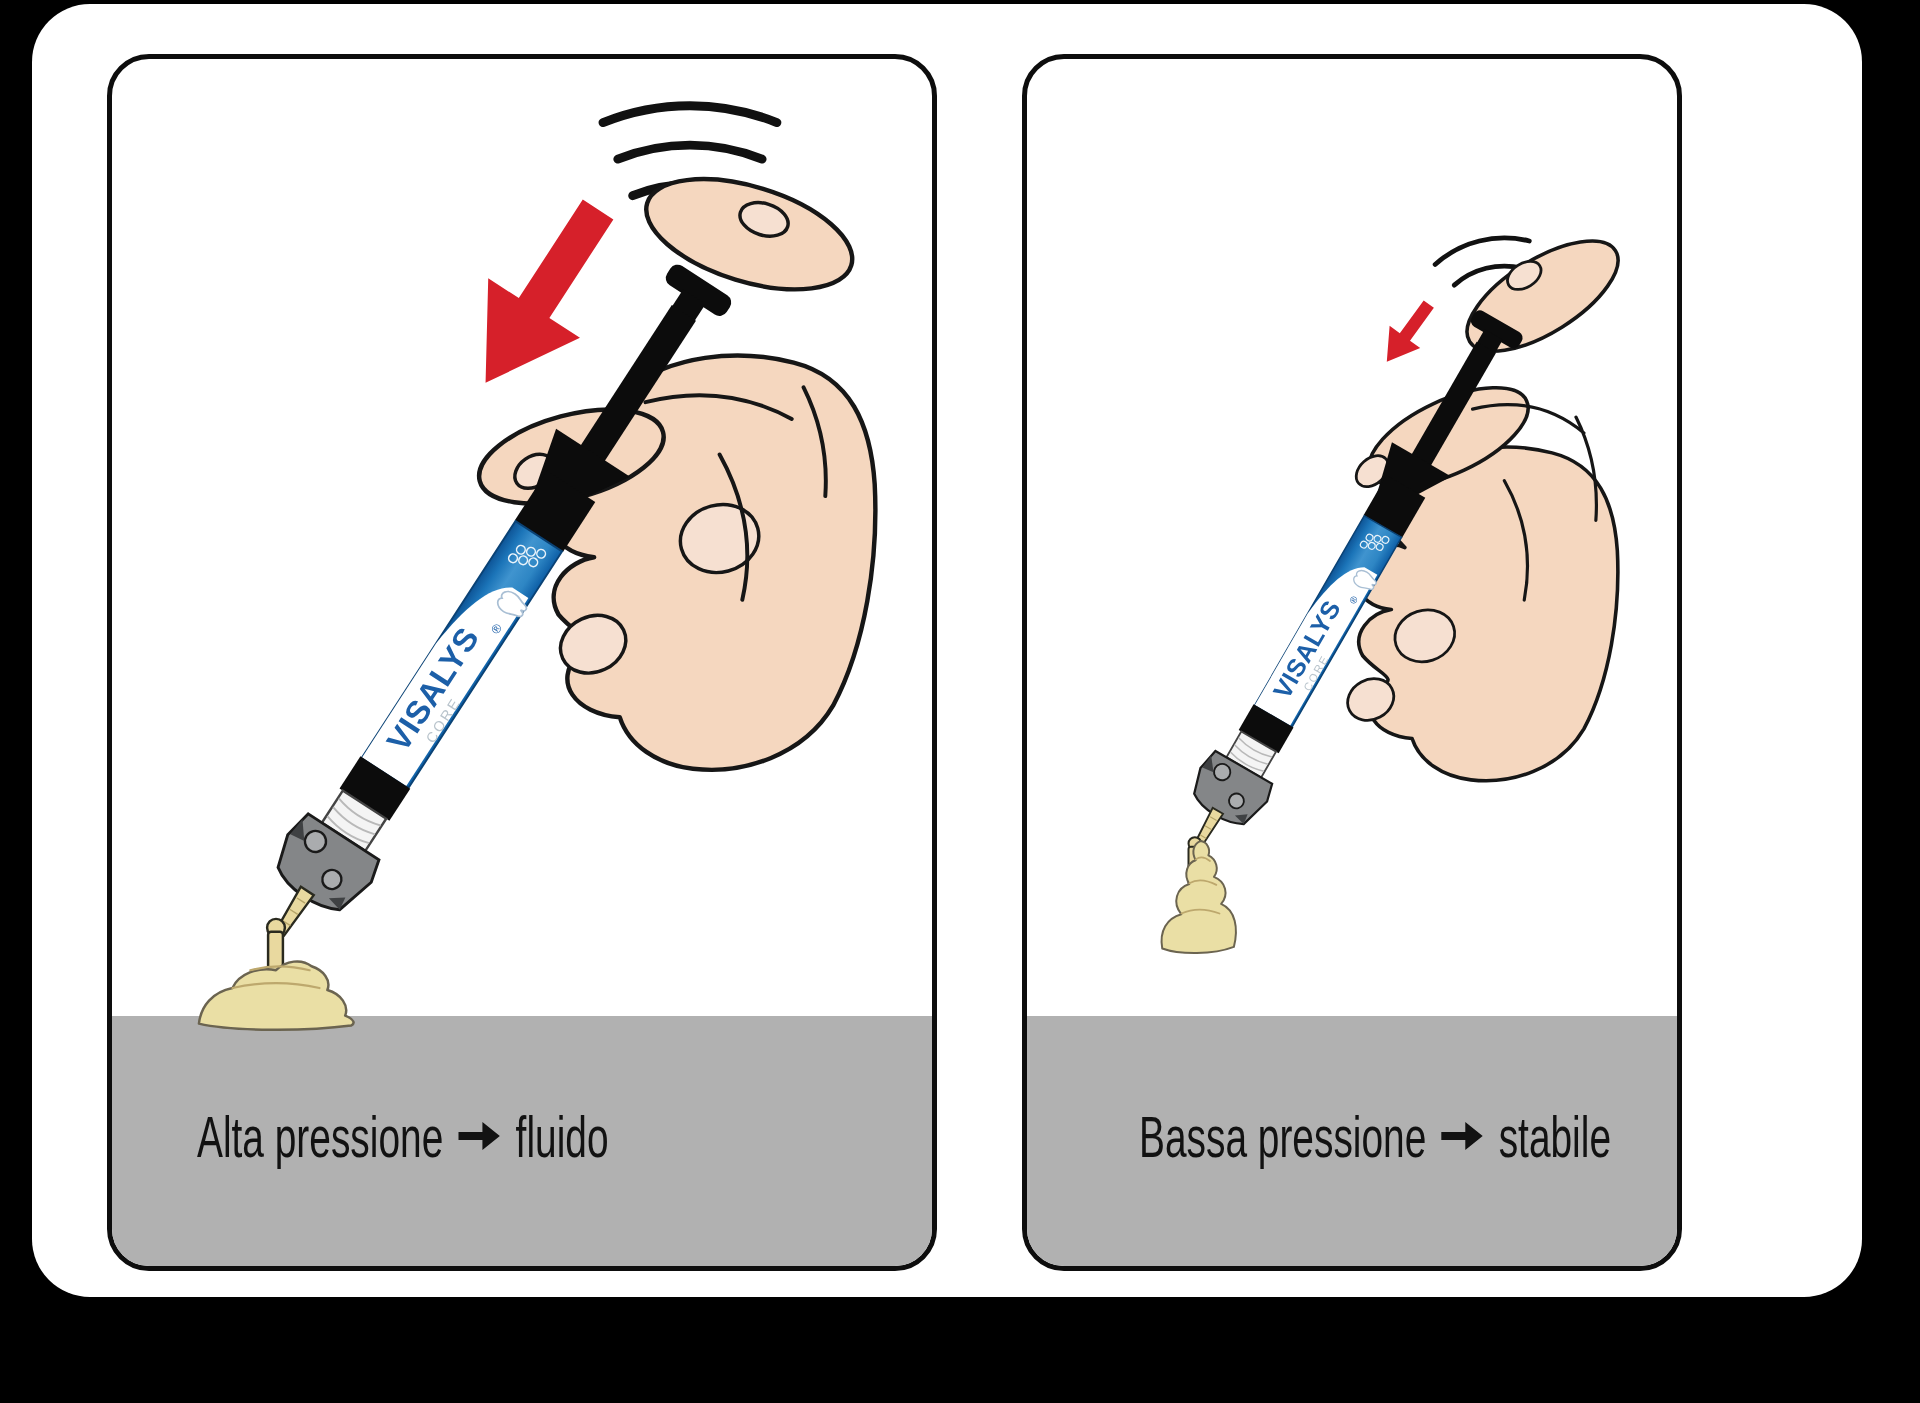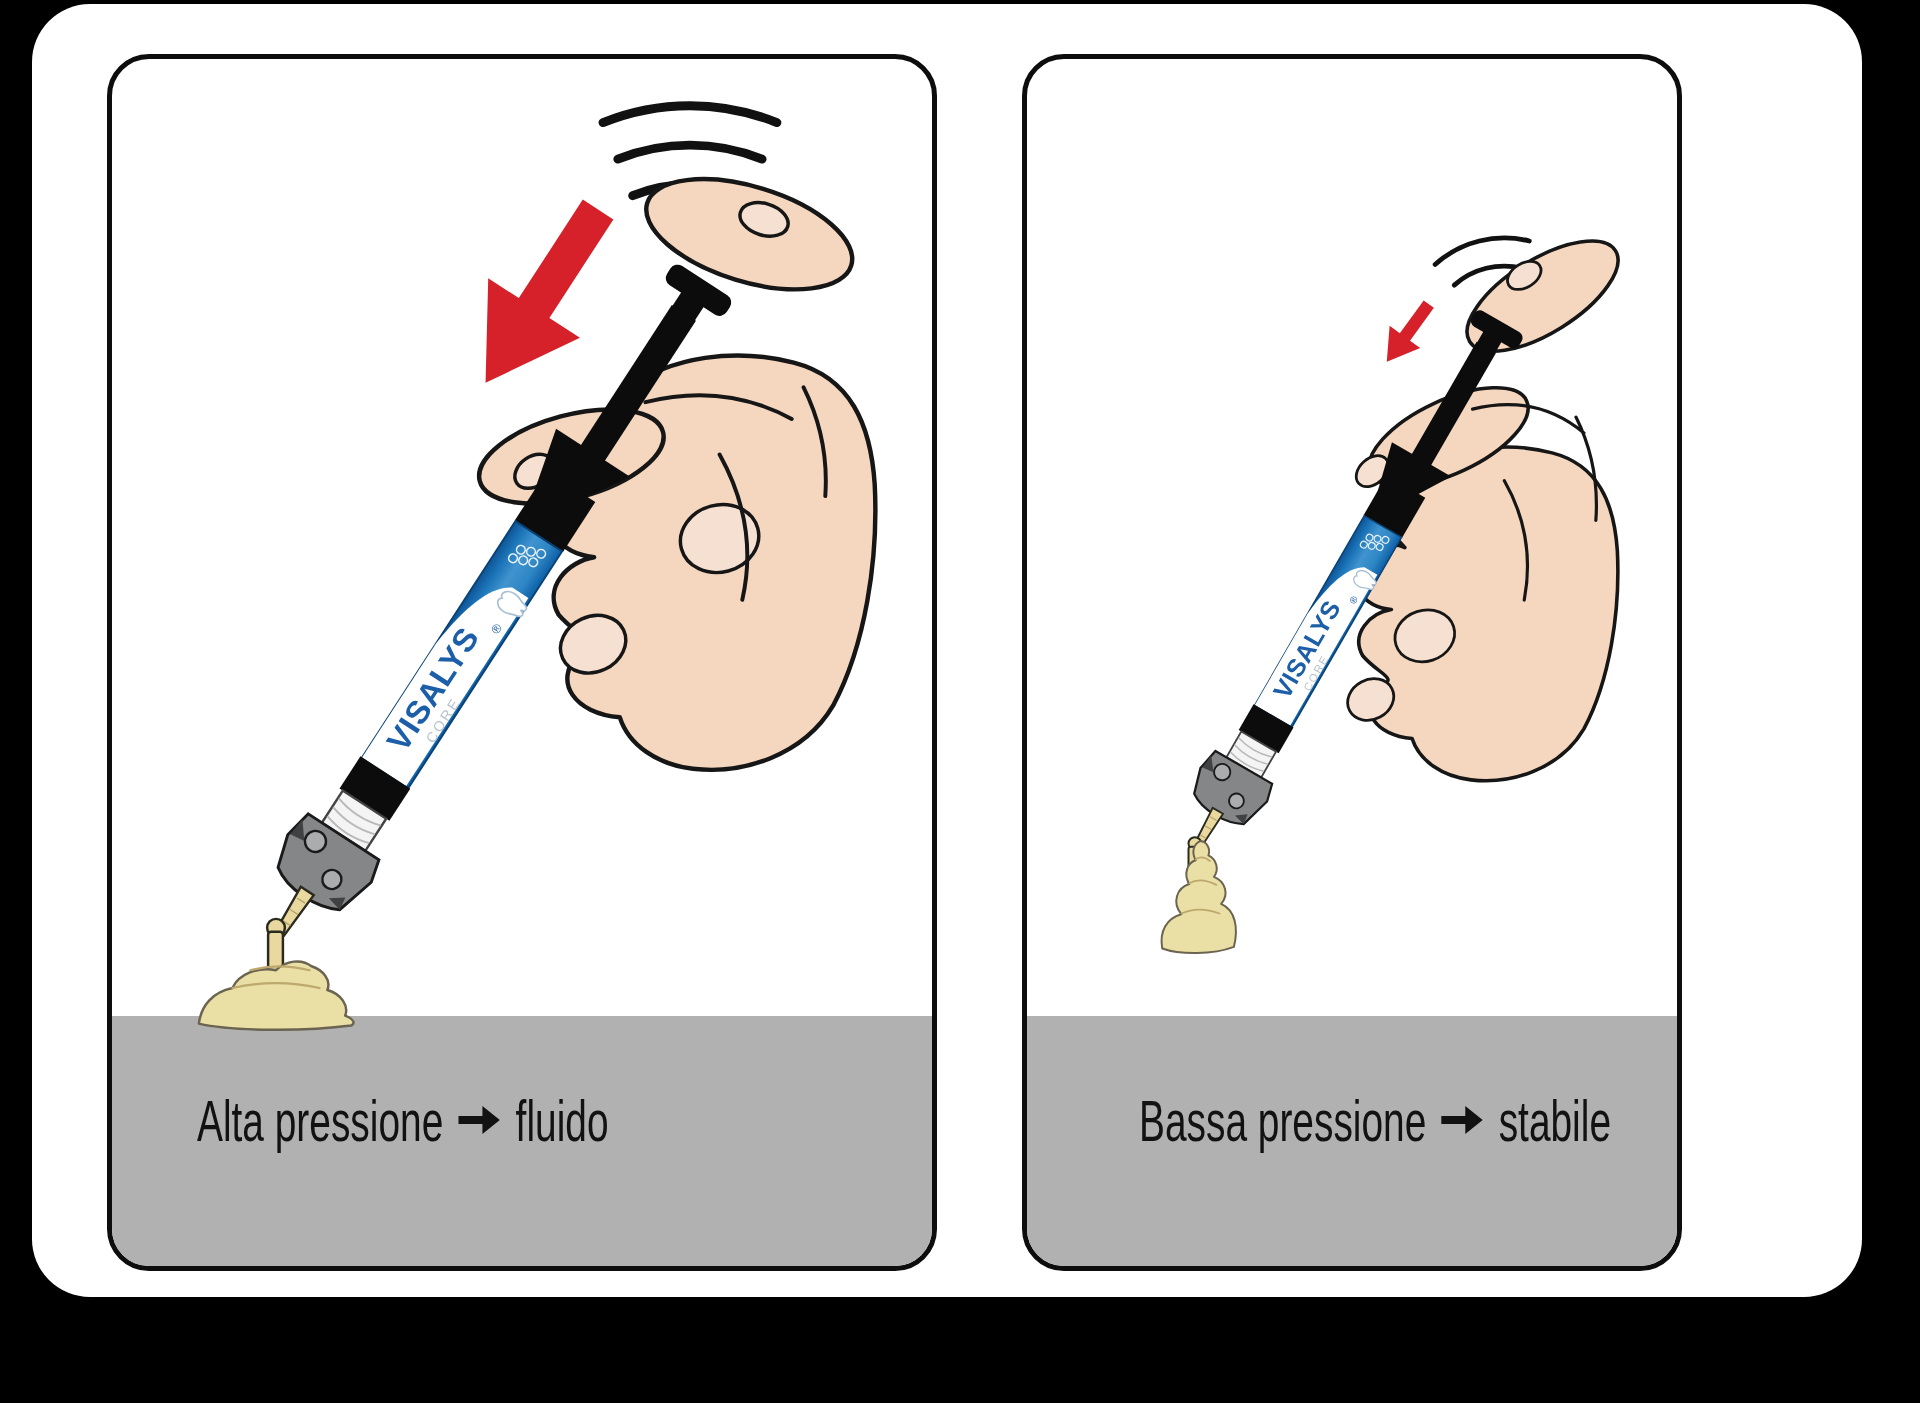--- a/index.html
+++ b/index.html
@@ -6,21 +6,21 @@
   body{width:1920px;height:1403px;background:#000;position:relative;overflow:hidden;
        font-family:"Liberation Sans","DejaVu Sans",sans-serif;}
   .canvas{position:absolute;left:32px;top:4px;width:1830px;height:1293px;
           background:#fff;border-radius:58px;}
   .panel{position:absolute;top:50px;height:1217px;background:#fff;
          border:5px solid #0d0d0d;border-radius:42px;overflow:hidden;box-sizing:border-box;}
   .panel-left{left:75px;width:830px;}
   .panel-right{left:990px;width:660px;text-align:center;}
   .surface{position:absolute;left:0;right:0;bottom:0;height:250px;background:#b1b1b1;}
   .scene{position:absolute;left:0;top:0;width:100%;height:100%;}
-  .caption{position:absolute;bottom:104px;height:84px;display:flex;align-items:center;}
+  .caption{position:absolute;bottom:88px;height:84px;display:flex;align-items:center;}
   .cap-inner{display:flex;align-items:center;gap:22px;transform:scaleX(0.67);
              transform-origin:left center;white-space:nowrap;}
   .cap-text{font-size:58px;font-weight:500;color:#121212;letter-spacing:0px;}
   .cap-arrow{width:64px;height:36px;flex:0 0 auto;}
   .cap-left{left:85px;}
   .cap-right{left:112px;}
   
   .skin{fill:#f5d7bf;stroke:#161616;stroke-width:4.5;stroke-linejoin:round;}
   .nail{fill:#f6e0d1;stroke:#161616;stroke-width:3.5;}
   .crease{fill:none;stroke:#161616;stroke-width:4;stroke-linecap:round;}

